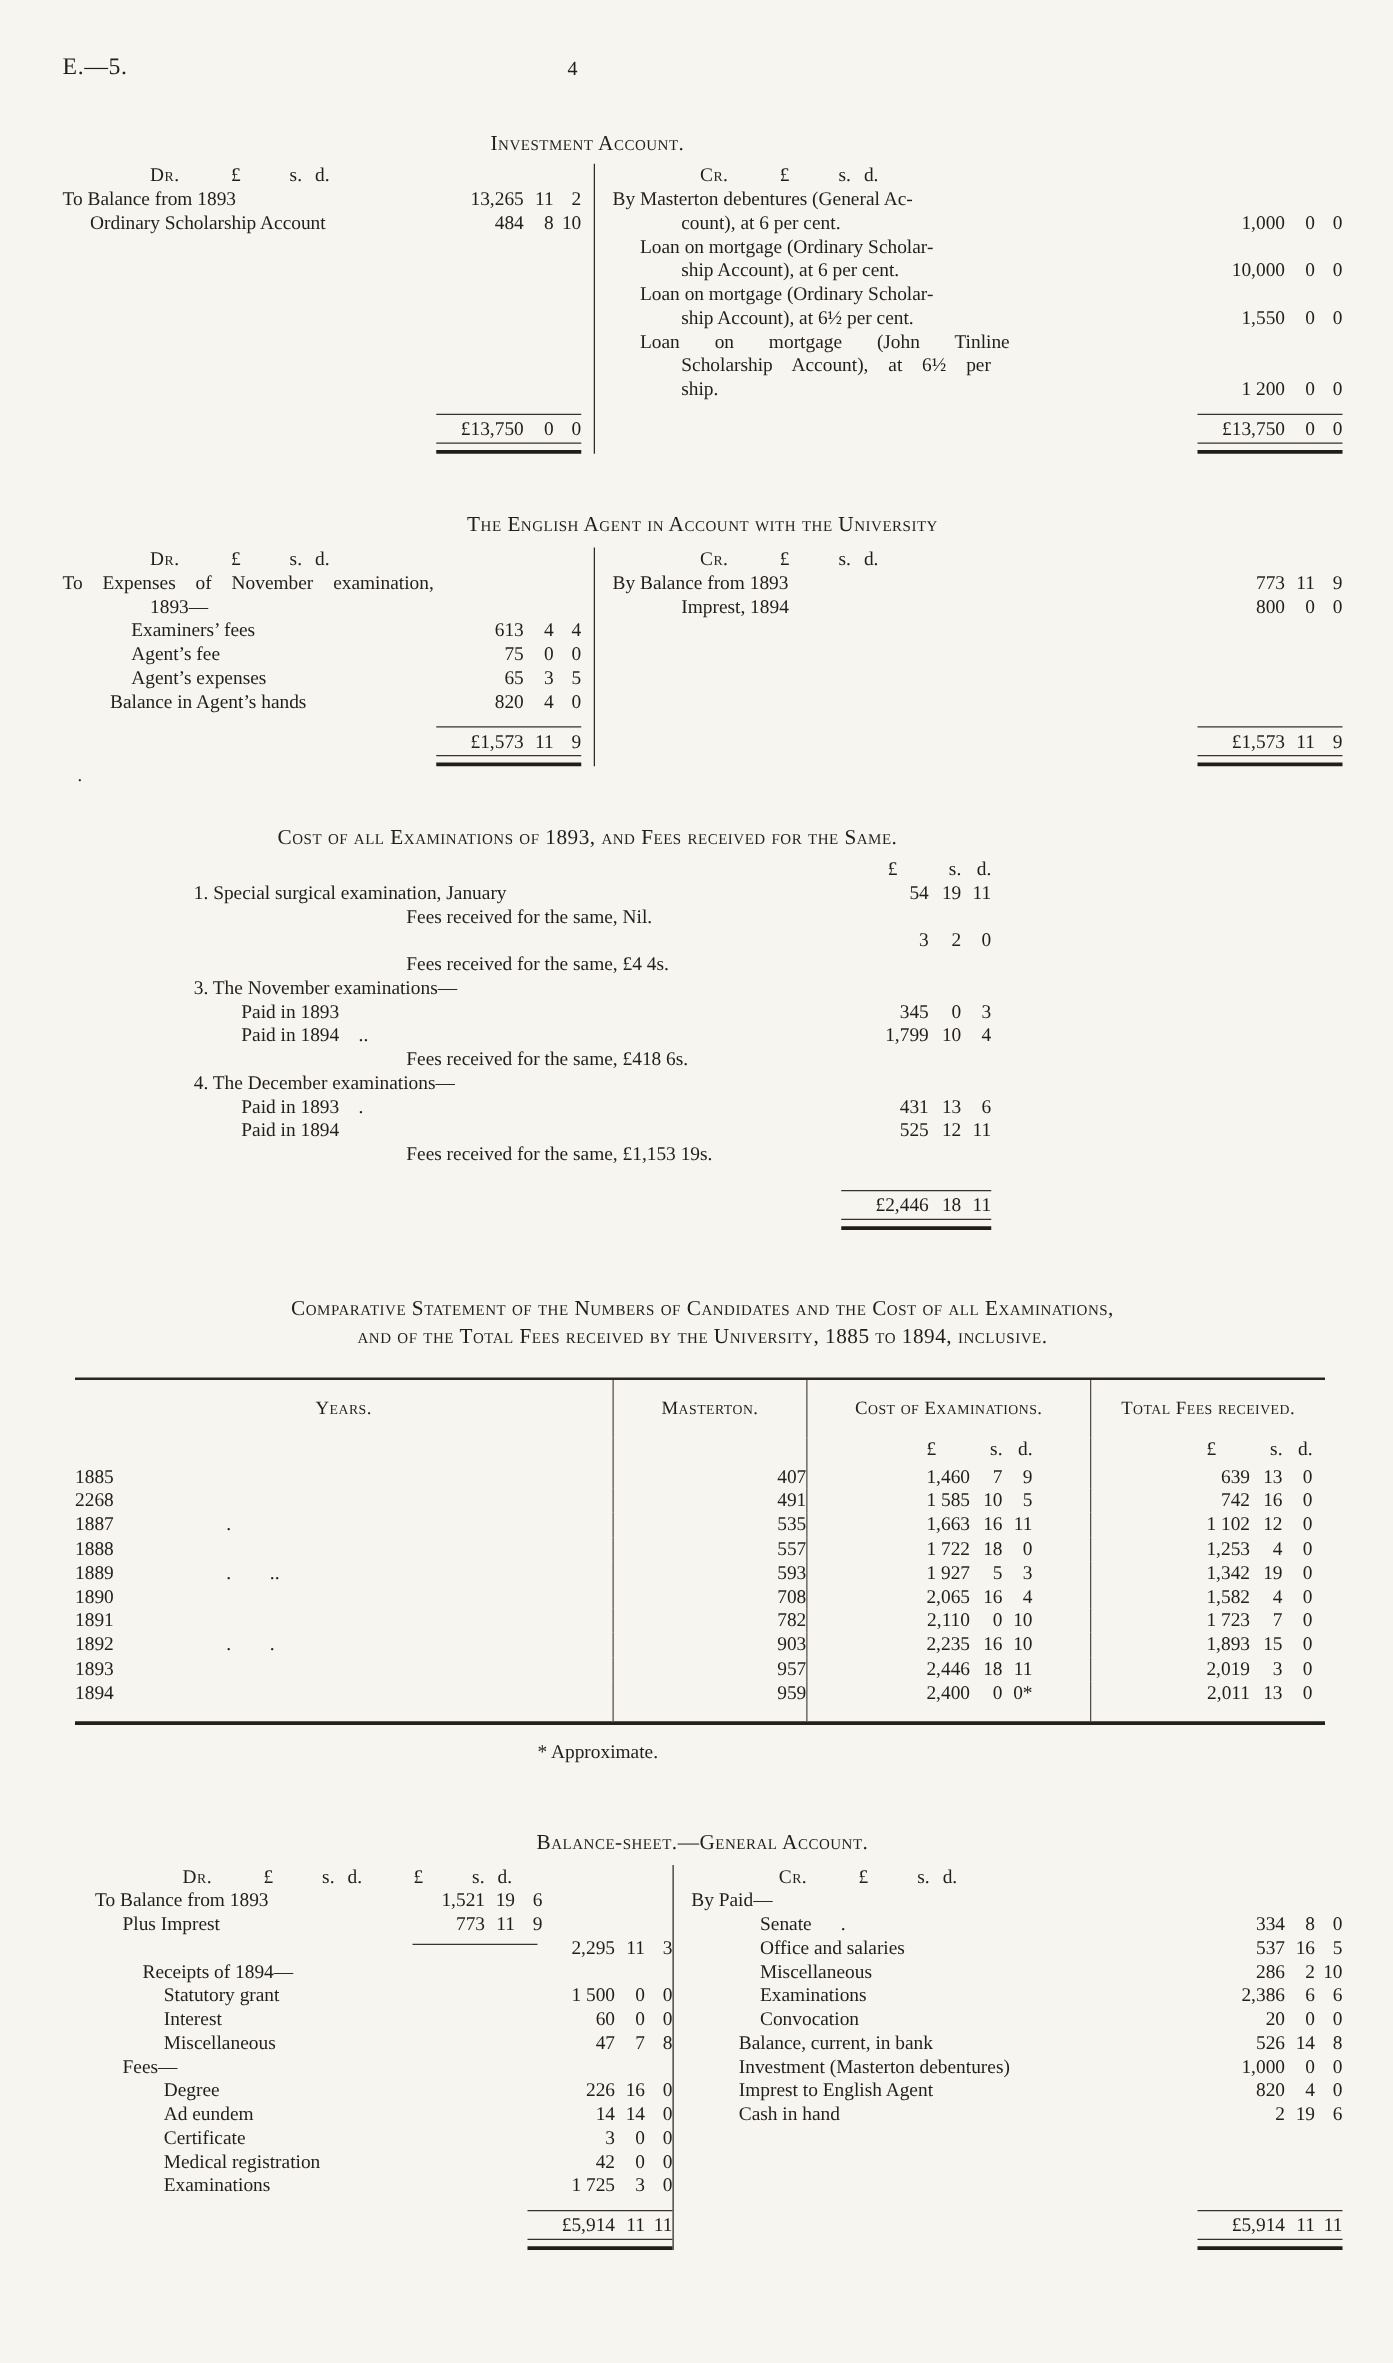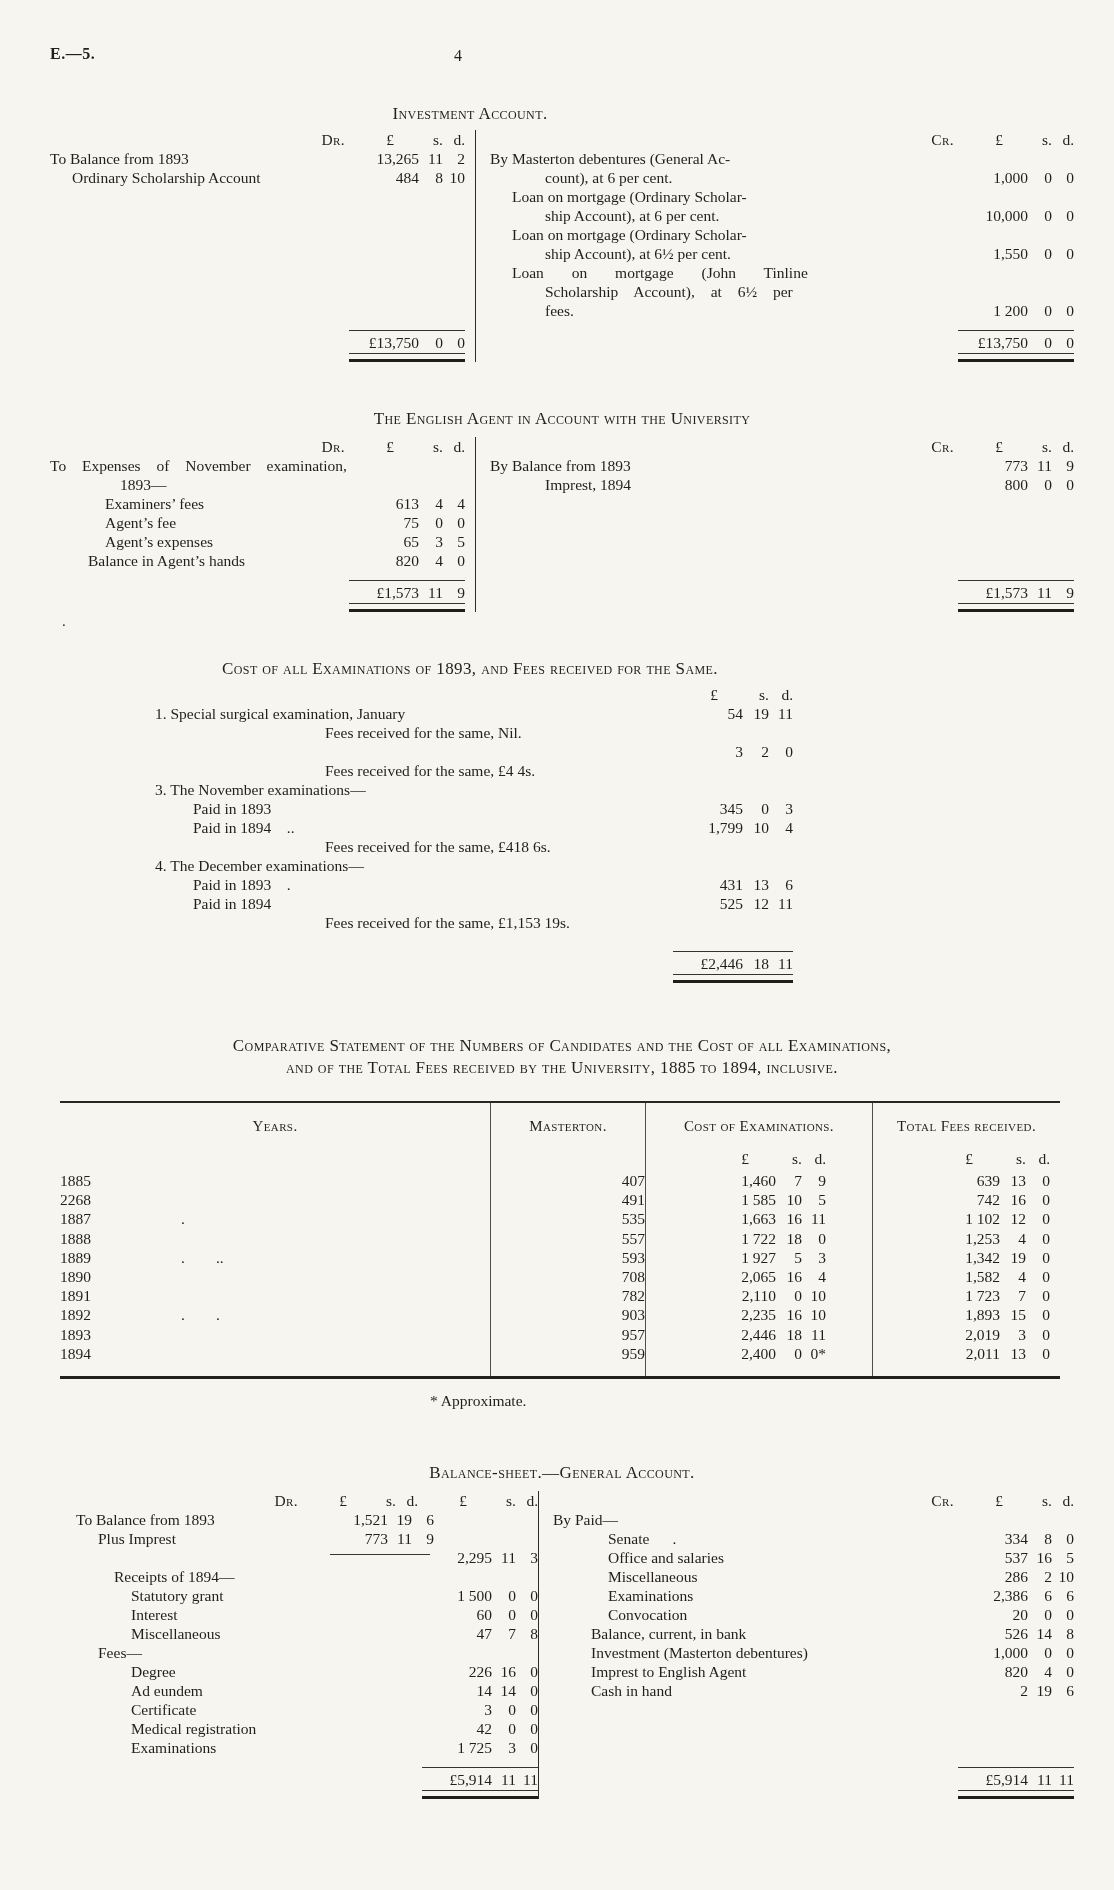--- a/index.html
+++ b/index.html
@@ -5,32 +5,32 @@
   html,body{margin:0;padding:0}
   body{
     width:1114px;height:1890px;position:relative;overflow:hidden;
     background:#f7f5ef;color:#221f1a;
     font-family:"Liberation Serif","DejaVu Serif",serif;
     font-size:15.5px;line-height:19px;
   }
   .page{padding:44px 40px 0 50px;position:relative}
   .sc{font-variant:small-caps;letter-spacing:.4px}
   .it{}
-  .docref{font-weight:700;font-size:16px;letter-spacing:.5px}
+  .docref{font-weight:400;font-size:19px;letter-spacing:.5px}
   .pageno{position:absolute;left:454px;top:46px;font-size:16px}
   .title{text-align:center;font-size:17px;line-height:21px}
   .t-narrow{width:840px}
   .stray-dot{position:absolute;left:62px;top:612px;font-size:15px}
 
   
   .ledger{display:flex;align-items:stretch}
   .side{display:flex;flex-direction:column}
   .side.dr{width:415px;padding-right:10px;border-right:1px solid #2e2b26}
   .side.cr{flex:1;padding-left:14px}
-  .side-hdr{display:flex;justify-content:flex-end;align-items:flex-end}
+  .side-hdr{display:flex;justify-content:flex-start;align-items:flex-end}
   .side-label{margin-left:70px}
   .row{display:flex;align-items:flex-end;justify-content:flex-end}
   .txt{flex:1}
   .line.i0{margin-left:0}.line.i1{margin-left:22px}.line.i2{margin-left:38px}
   .line.i3{margin-left:55px}.line.i4{margin-left:70px}.ws2{word-spacing:12px}.ws3{word-spacing:24px}
   .spacer{flex:1 1 10px;min-height:10px}
 
   
   .amt{display:inline-flex;white-space:pre}
   .amt .p{width:58px;text-align:right}
@@ -152,21 +152,21 @@
             <div class="txt">
               <div class="line i1">Loan on mortgage (Ordinary Scholar-</div>
               <div class="line i3">ship Account), at 6½ per cent.</div>
             </div>
             <span class="amt"><span class="p">1,550</span><span class="s">0</span><span class="d">0</span></span>
           </div>
           <div class="row">
             <div class="txt">
               <div class="line i1 ws3">Loan on mortgage (John Tinline</div>
               <div class="line i3 ws2">Scholarship Account), at 6½ per</div>
-              <div class="line i3">fees.</div>
+              <div class="line i3">ship.</div>
             </div>
             <span class="amt"><span class="p">1 200</span><span class="s">0</span><span class="d">0</span></span>
           </div>
           <div class="spacer"></div>
           <div class="total">
             <div class="tblock">
               <div class="tamt"><span class="amt tot"><span class="p">£13,750</span><span class="s">0</span><span class="d">0</span></span></div>
               <div class="dbl"></div>
             </div>
           </div>

